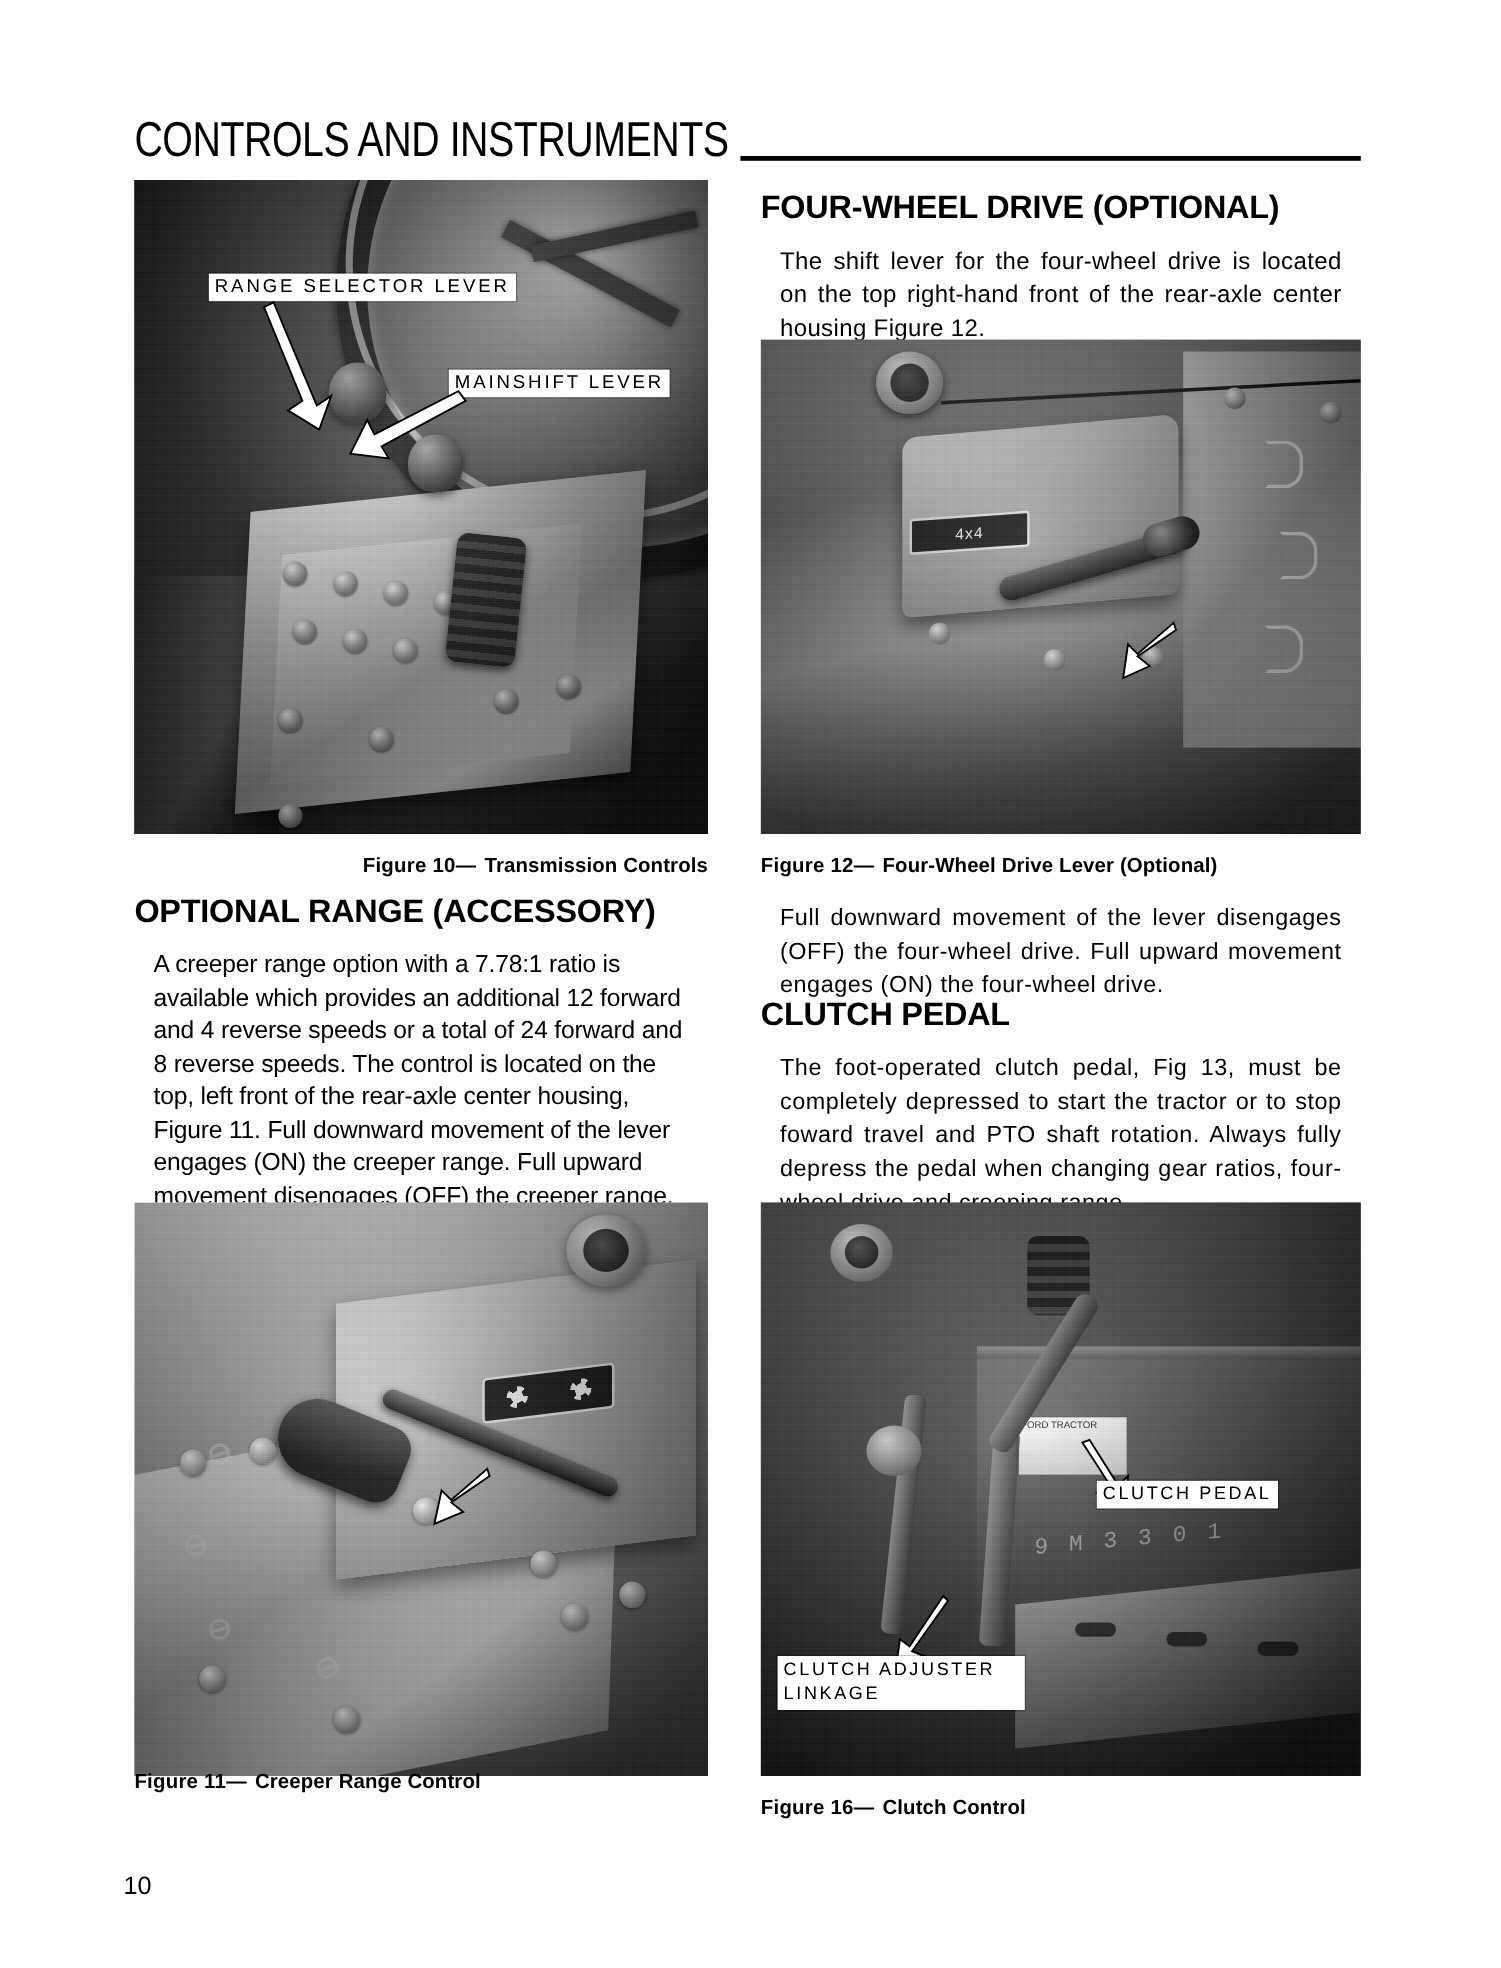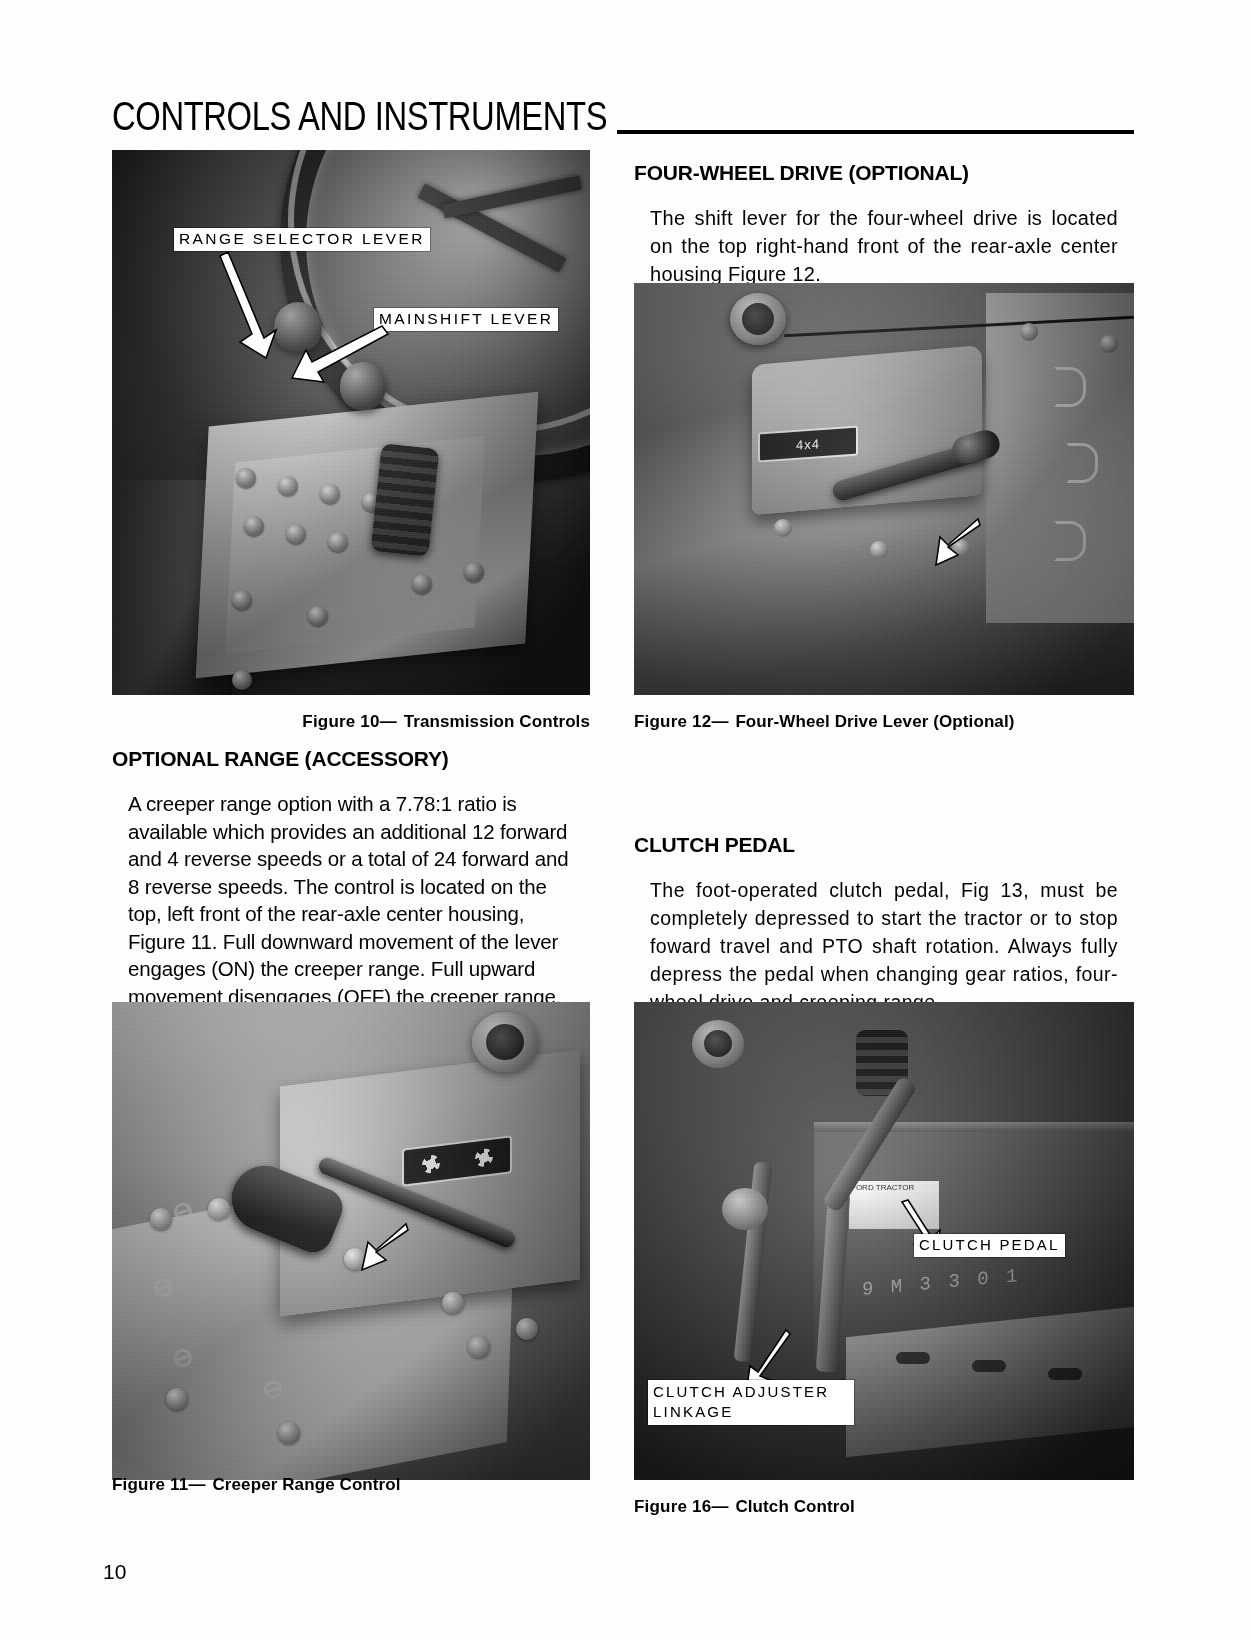--- a/index.html
+++ b/index.html
@@ -35,21 +35,21 @@
     background:#000;
   }
 
   
   .col-left{position:absolute;left:112px;top:150px;width:478px;}
   .col-right{position:absolute;left:634px;top:150px;width:500px;}
 
   h2.sec{
     font-family:"Liberation Sans", sans-serif;
     font-weight:bold;
-    font-size:21px;
+    font-size:27px;
     letter-spacing:-0.2px;
     margin:0 0 6px 0;
     line-height:30px;
   }
   p.body{
     font-family:"Liberation Sans", sans-serif;
     font-size:20.5px;
     line-height:27.5px;
     margin:16px;
     letter-spacing:-0.15px;
@@ -507,20 +507,23 @@
       <path d="M46 4 L14 26 L24 34 L2 44 L6 16 L14 24 L44 -2 Z"></path>
     </svg>
   </div>
 
   <div class="col-right" style="top:703px;">
     <div class="caption">
       <span class="num">Figure 12</span><span class="dash">—</span><span class="txt">Four-Wheel Drive Lever (Optional)</span>
     </div>
   </div>
 
+  <div class="col-right" style="top:735px;">
+    <p class="body just2">Full downward movement of the lever disengages (OFF) the four-wheel drive. Full upward movement engages (ON) the four-wheel drive.</p>
+  </div>
 
   <div class="col-right" style="top:830px;">
     <h2 class="sec">CLUTCH PEDAL</h2>
     <p class="body just2">The foot-operated clutch pedal, Fig 13, must be completely depressed to start the tractor or to stop foward travel and PTO shaft rotation. Always fully depress the pedal when changing gear ratios, four-wheel drive and creeping range.</p>
   </div>
 
   <div class="photo" id="fig13">
     <div class="rail"></div>
     <div class="block"></div>
     <div class="step"></div>

